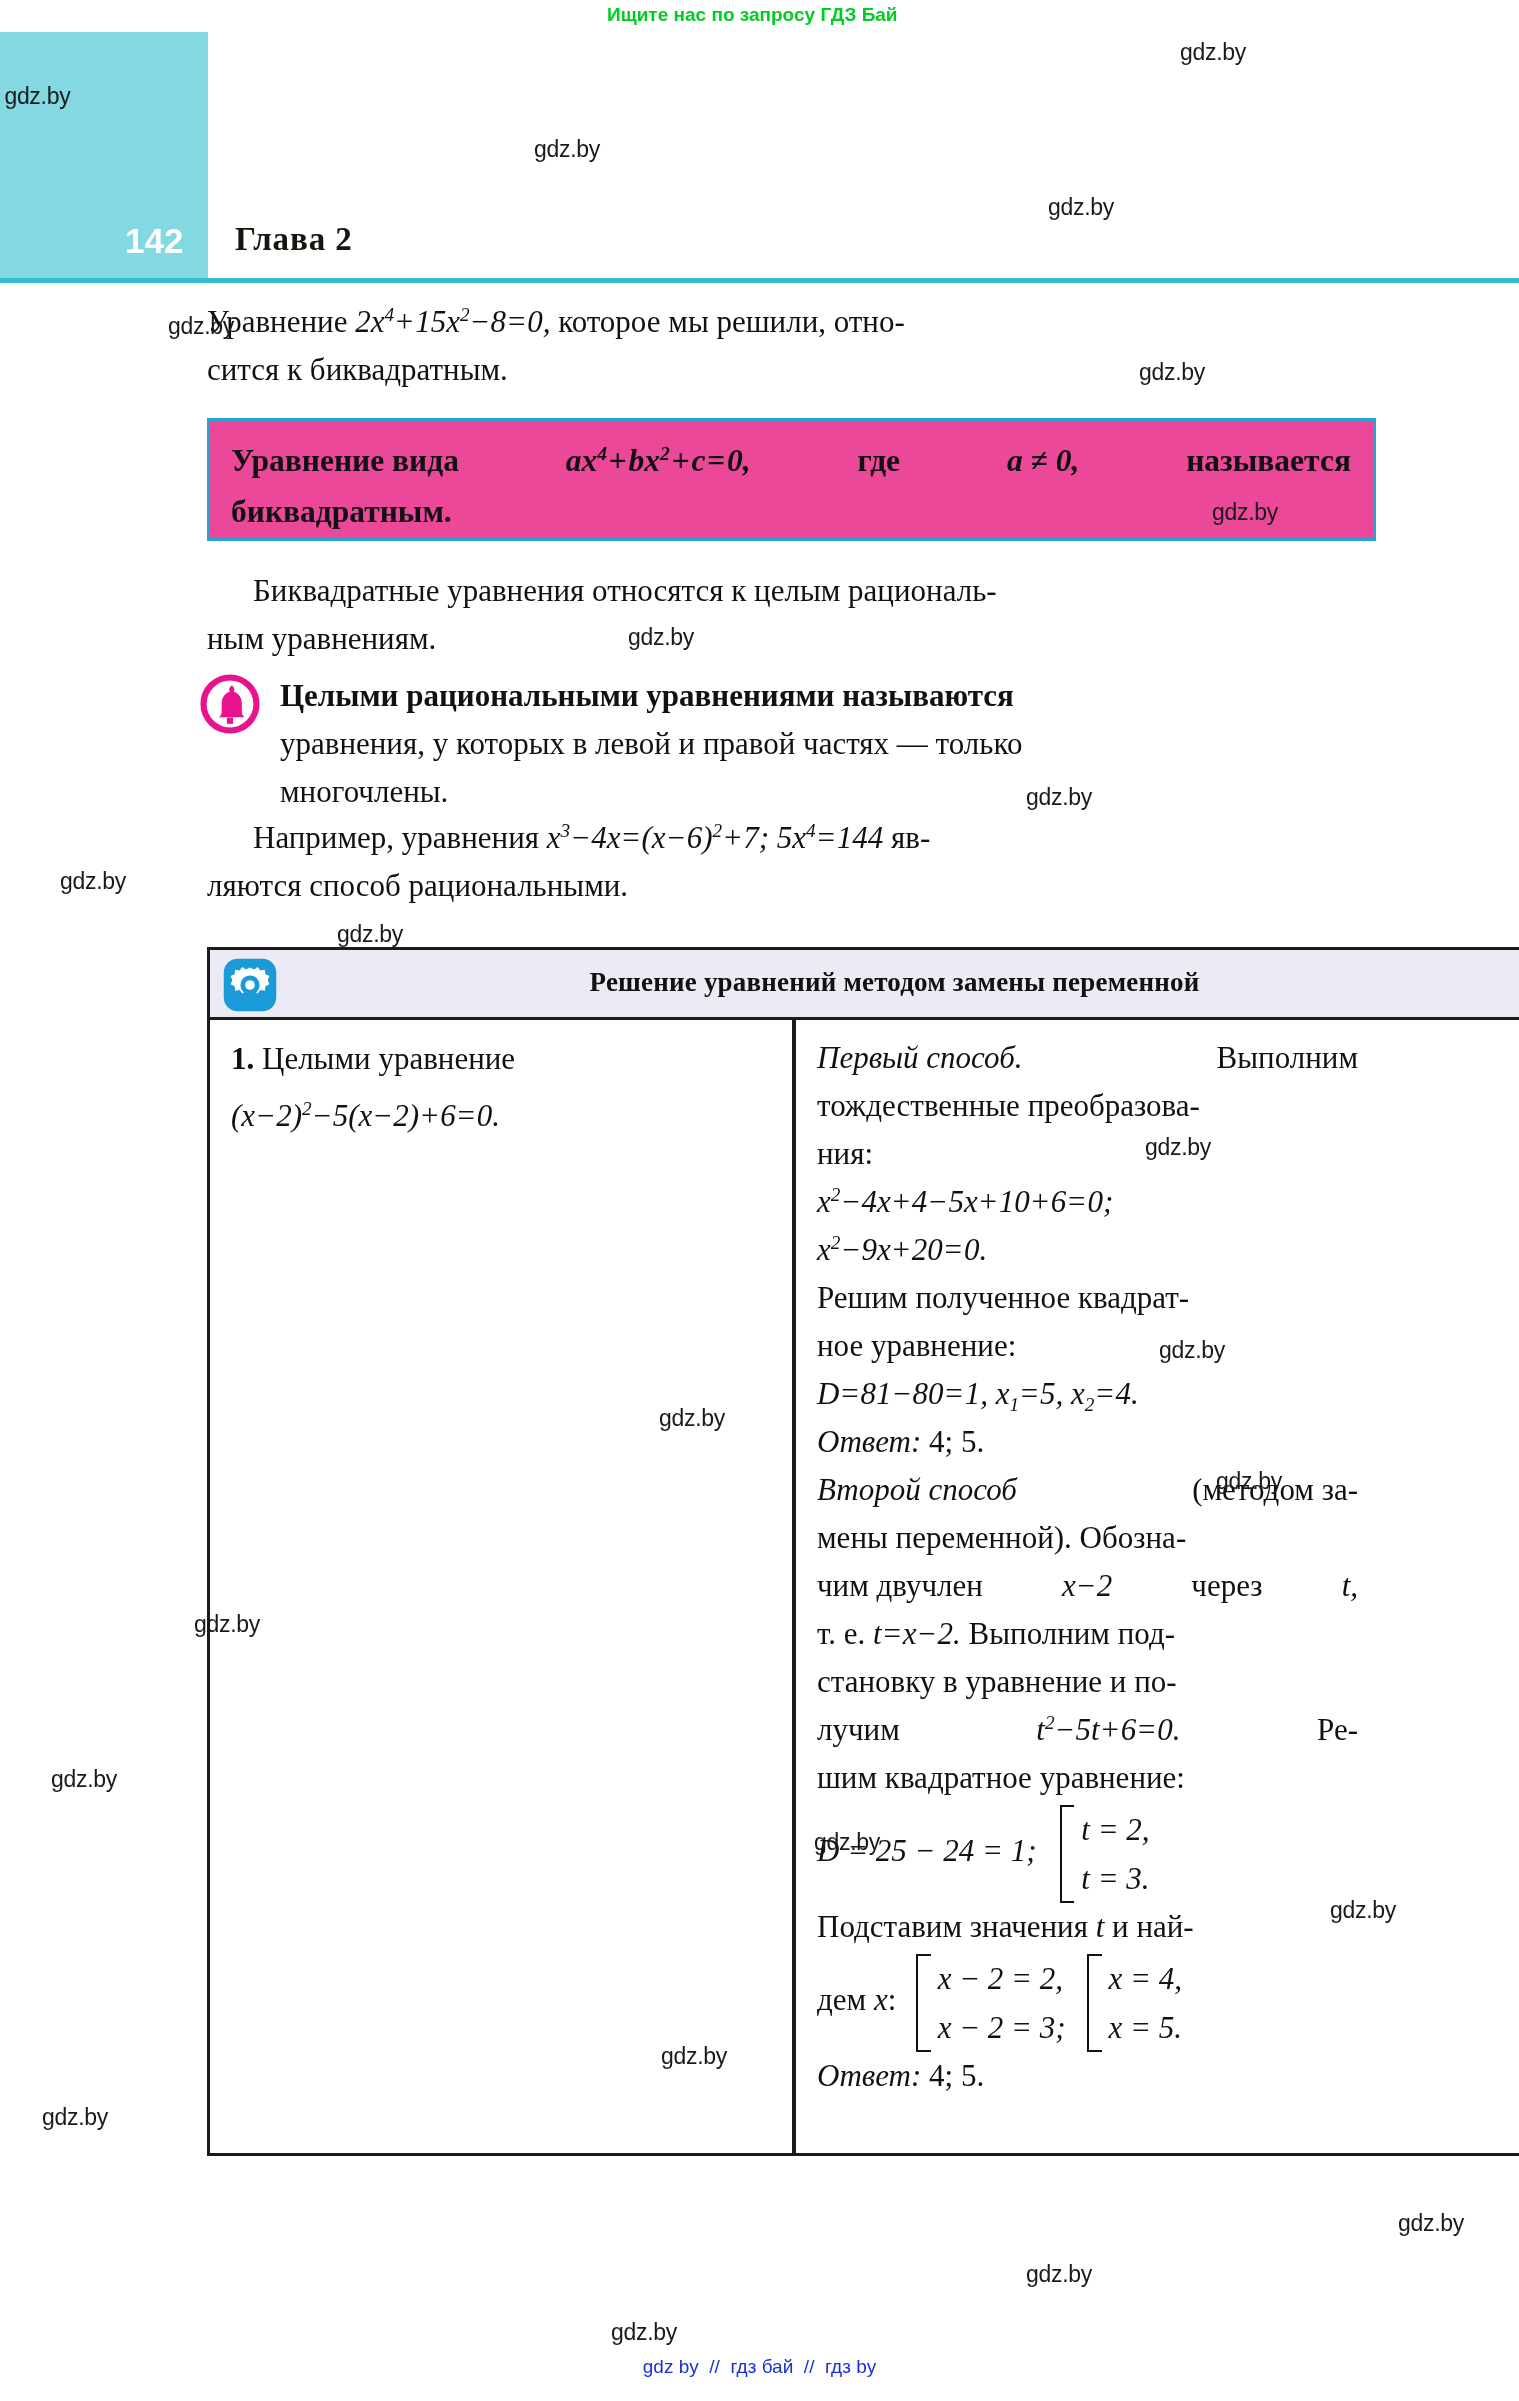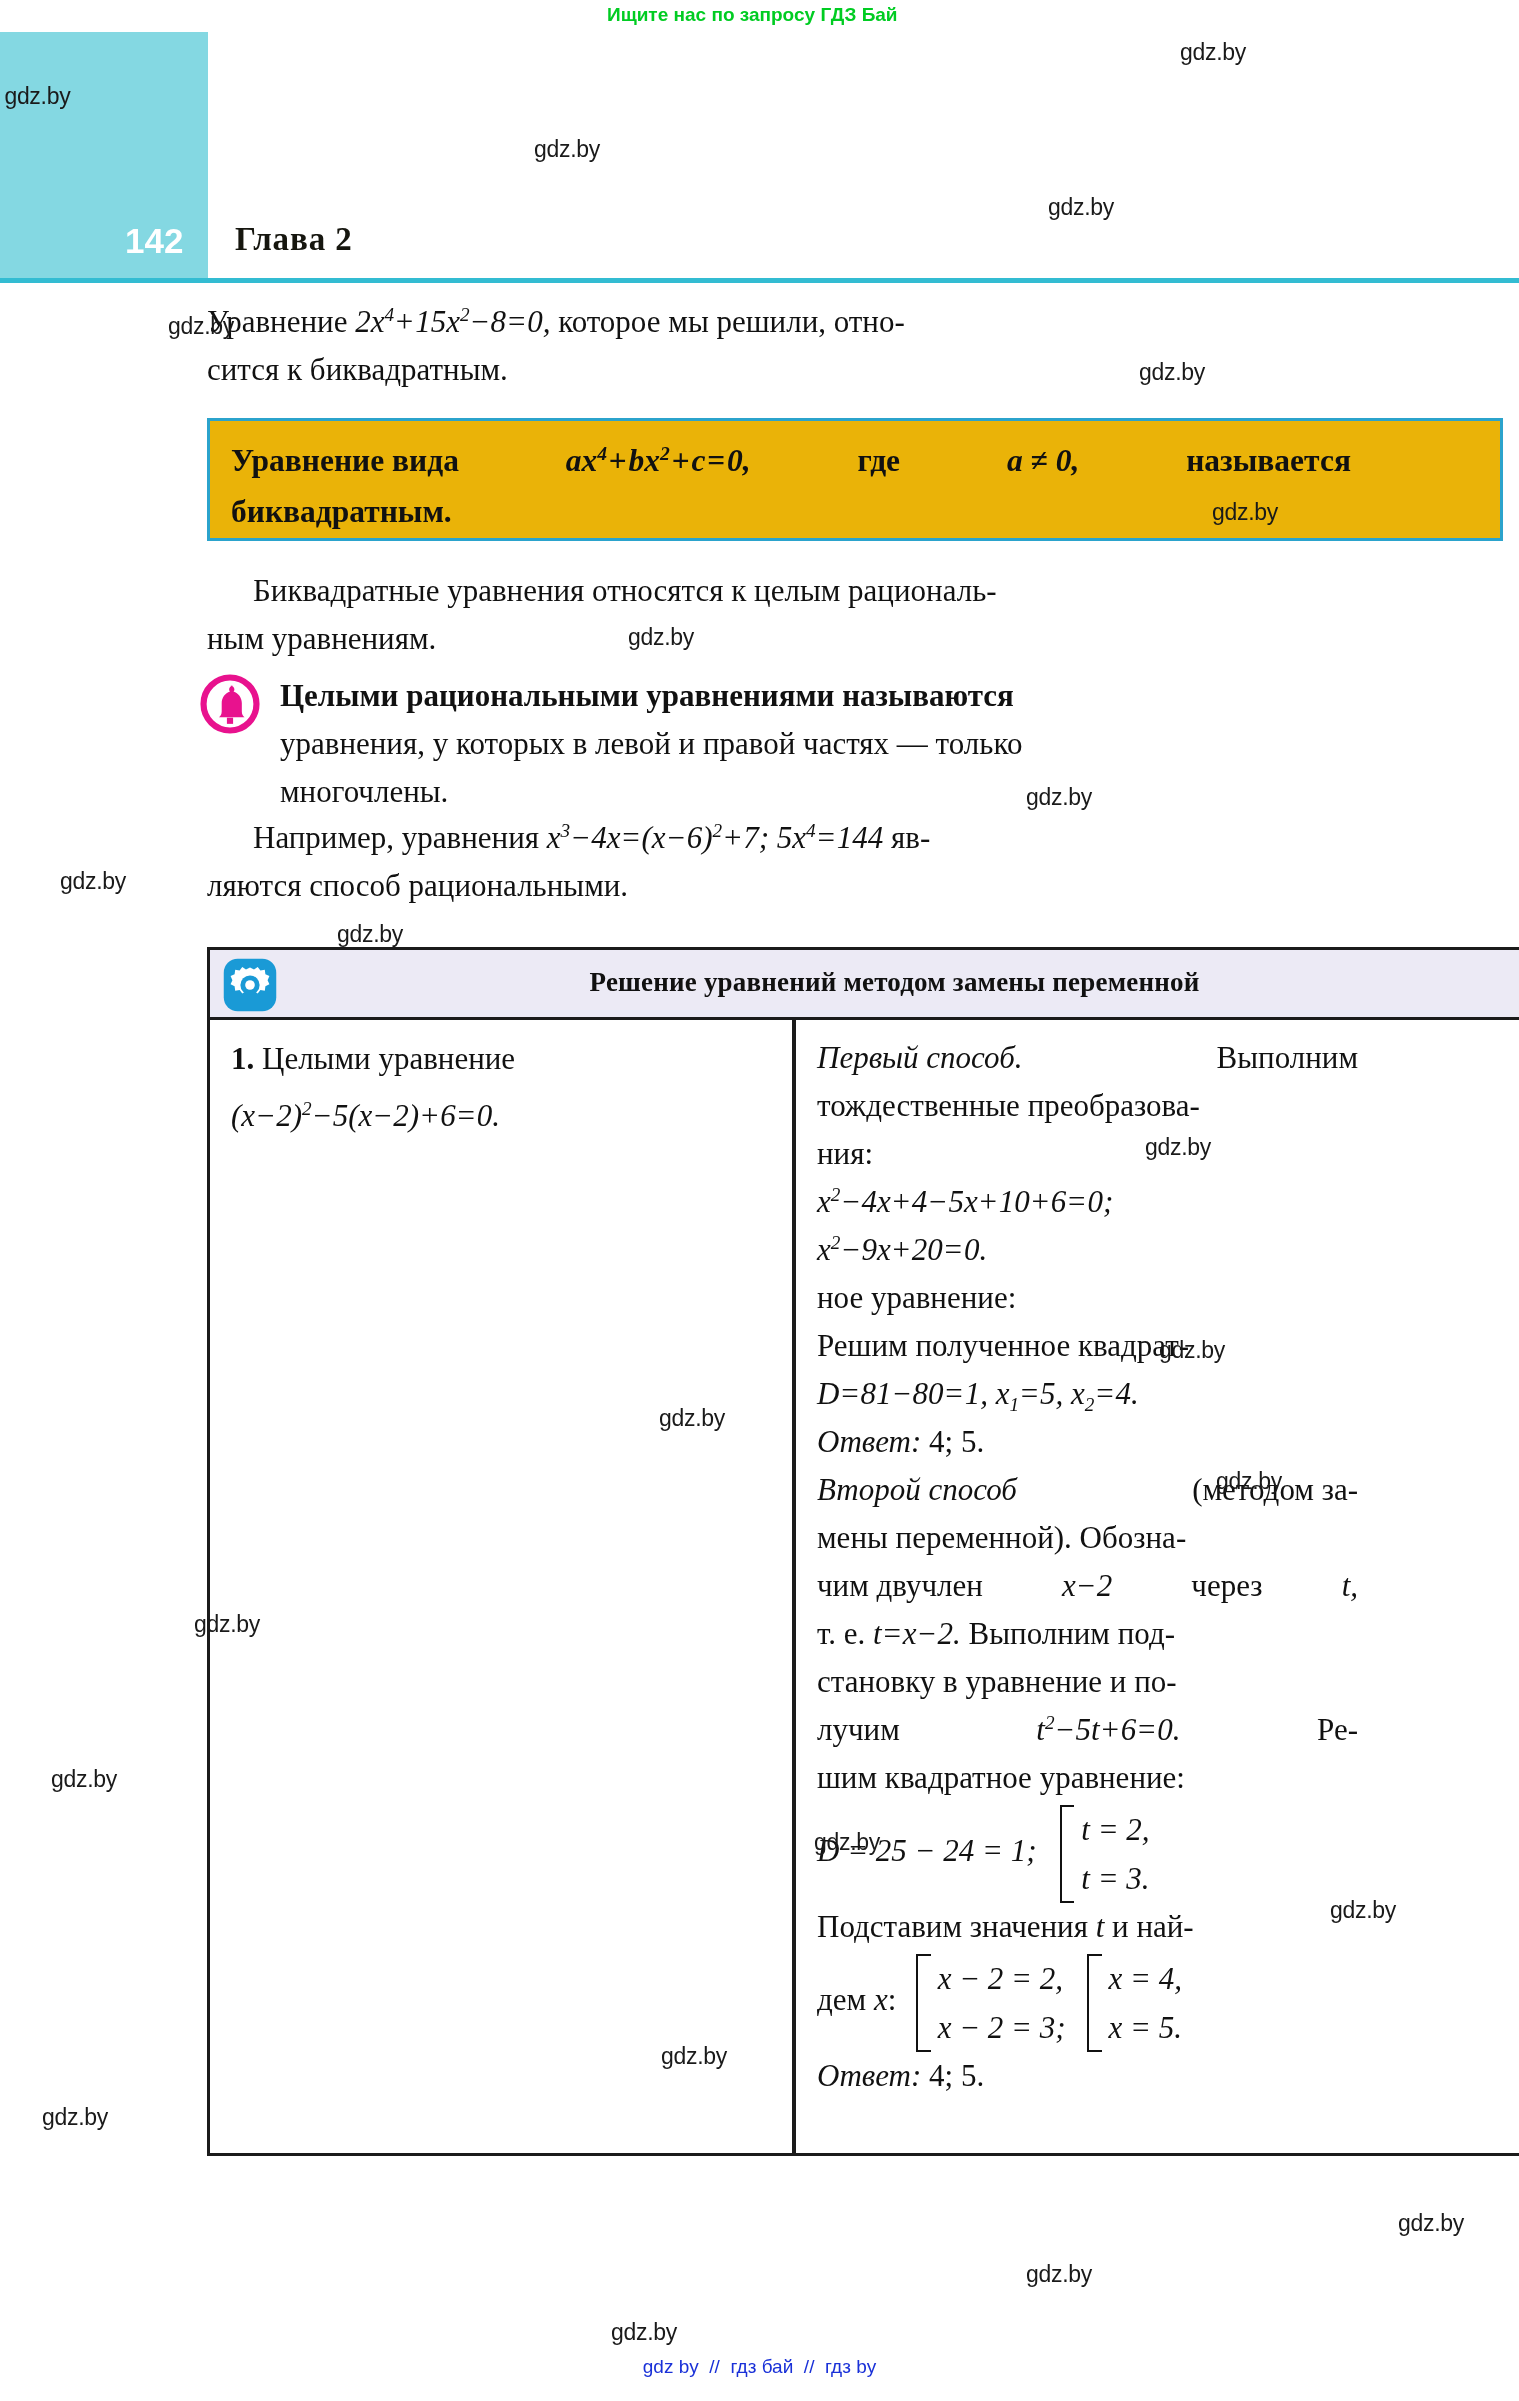--- a/index.html
+++ b/index.html
@@ -54,22 +54,22 @@
     display:flex;justify-content:space-between;white-space:nowrap;
   }
   i.v{font-style:italic;}
   sup{font-size:0.62em;vertical-align:super;line-height:0;}
   sub{font-size:0.62em;vertical-align:sub;line-height:0;}
   .mth{font-style:italic;}
   .op{font-style:normal;padding:0 1.8px;}
 
   
   .defbox{
-    position:absolute;left:207px;top:418px;width:1296px;height:123px;
-    background:#eab308;border:3.5px solid #2ba3cc;box-sizing:border-box;
+    position:absolute;left:207px;top:418px;width:1169px;height:123px;
+    background:#ec4899;border:3.5px solid #2ba3cc;box-sizing:border-box;
   }
   .defbox .dtxt{
     position:absolute;left:21px;top:14px;width:1120px;
     font-size:31.5px;line-height:51px;font-weight:bold;color:#111;
   }
 
   
   .bell{
     position:absolute;left:200px;top:674px;width:60px;height:60px;
   }
@@ -218,22 +218,22 @@
       <span class="ln">тождественные преобразова-</span>
       <span class="ln">ния:</span>
 
       <span class="ln mth">
         <i class="v">x</i><sup>2</sup><span class="op">−</span>4<i class="v">x</i><span class="op">+</span>4<span class="op">−</span>5<i class="v">x</i><span class="op">+</span>10<span class="op">+</span>6<span class="op">=</span>0;
       </span>
       <span class="ln mth">
         <i class="v">x</i><sup>2</sup><span class="op">−</span>9<i class="v">x</i><span class="op">+</span>20<span class="op">=</span>0.
       </span>
 
+      <span class="ln">Решим полученное квадрат-</span>
       <span class="ln">ное уравнение:</span>
-      <span class="ln">Решим полученное квадрат-</span>
 
       <span class="ln mth">
         <i class="v">D</i><span class="op">=</span>81<span class="op">−</span>80<span class="op">=</span>1, <i class="v">x</i><sub>1</sub><span class="op">=</span>5, <i class="v">x</i><sub>2</sub><span class="op">=</span>4.
       </span>
 
       <span class="ln">
         <i class="v">Ответ:</i> <span>4; 5.</span>
       </span>
 
       <span class="ln just">

